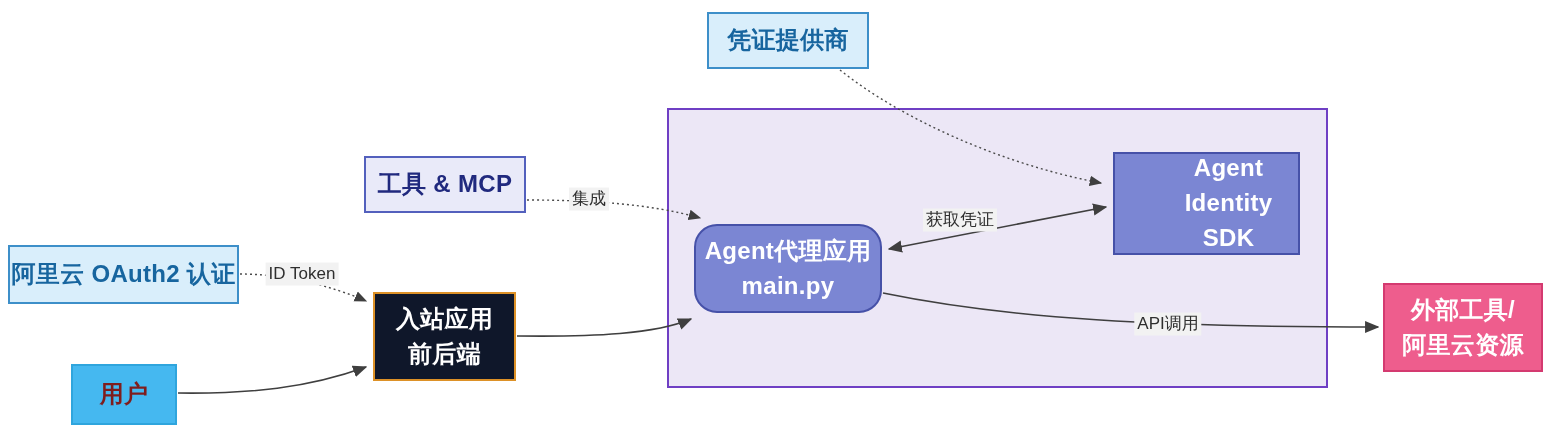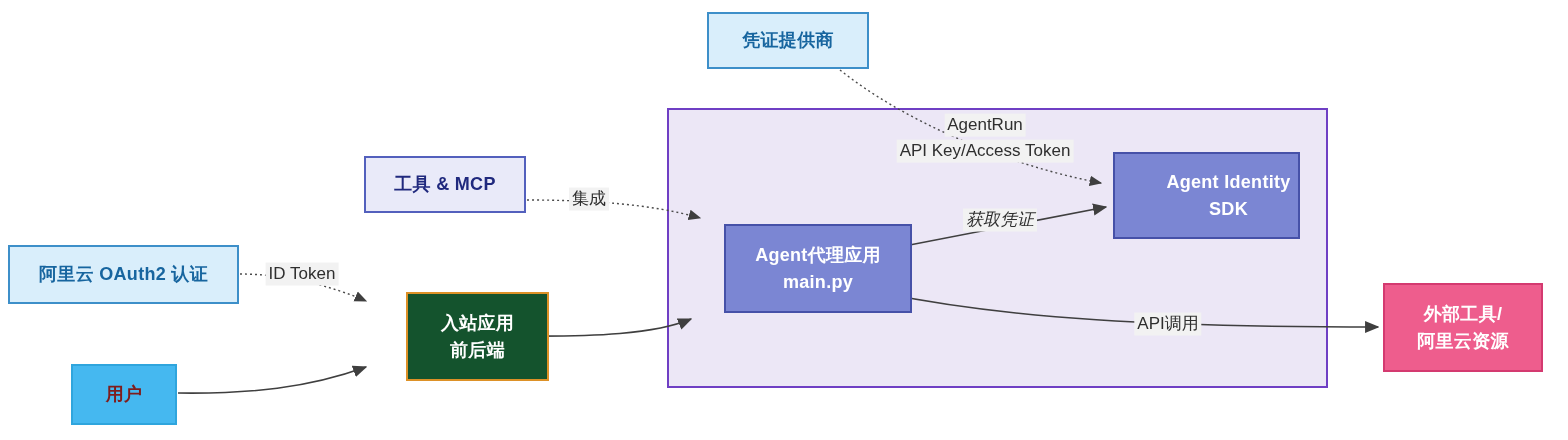--- a/index.html
+++ b/index.html
@@ -1,28 +1,28 @@
 <!DOCTYPE html>
 <html><head>
 <meta charset="utf-8">
 <style>
   html,body{margin:0;padding:0;background:#ffffff;}
   body{font-family:"Liberation Sans","DejaVu Sans",sans-serif;}
   .canvas{position:relative;width:1568px;height:440px;background:#ffffff;overflow:hidden;}
 
   .node{position:absolute;box-sizing:border-box;display:flex;flex-direction:column;
         align-items:center;justify-content:center;text-align:center;line-height:1.45;
-        font-size:18px;font-weight:600;letter-spacing:.3px;}
+        font-size:24px;font-weight:600;letter-spacing:.3px;}
 
   .container-box{position:absolute;box-sizing:border-box;background:#ece7f6;border:2px solid #6f3fc4;}
 
   .box-lightblue{background:#d9eefb;border:2px solid #3d8fc9;color:#17659f;}
   .box-lavender {background:#e9eaf9;border:2px solid #5360bd;color:#20297e;}
   .box-periwinkle{background:#7b86d3;border:2px solid #4651a8;color:#ffffff;}
-  .box-orange{background:#14532d;border:2px solid #dd9127;color:#ffffff;margin-left:33px;}
+  .box-orange{background:#0f172a;border:2px solid #dd9127;color:#ffffff;}
   .box-cyan{background:#45b8f0;border:2px solid #2fa5dd;color:#7f1d1d;}
   .box-pink{background:#ee5d8d;border:2px solid #d43a70;color:#ffffff;}
 
   .edge-label{position:absolute;transform:translate(-50%,-50%);display:flex;flex-direction:column;
               align-items:center;gap:3px;font-size:17px;color:#2f2f2f;text-align:center;z-index:5;}
   .chip{background:#f2f2f2;padding:0 3px;line-height:1.35;white-space:nowrap;}
 
   svg.wires{position:absolute;left:0;top:0;width:1568px;height:440px;z-index:3;}
   .node{z-index:4;}
 </style>
@@ -69,50 +69,46 @@
 
   <div class="node box-orange" style="left:373px;top:292px;width:143px;height:89px;">
     <span>入站应用</span>
     <span>前后端</span>
   </div>
 
   <div class="node box-cyan" style="left:71px;top:364px;width:106px;height:61px;">
     <span>用户</span>
   </div>
 
-  <div class="node box-periwinkle" style="left:724px;top:224px;width:188px;height:89px;">
+  <div class="node box-periwinkle" style="left:694px;top:224px;width:188px;height:89px;border-radius:23px;">
     <span>Agent代理应用</span>
     <span>main.py</span>
   </div>
 
-  <div class="node box-periwinkle" style="left:1113px;top:152px;width:187px;height:87px;padding-left:44px;">
+  <div class="node box-periwinkle" style="left:1113px;top:152px;width:187px;height:103px;padding-left:44px;">
     <span>Agent Identity</span>
     <span>SDK</span>
   </div>
 
   <div class="node box-pink" style="left:1383px;top:283px;width:160px;height:89px;">
     <span>外部工具/</span>
     <span>阿里云资源</span>
   </div>
 
-  <div class="edge-label" style="left:985px;top:138px;">
-    <span class="chip">AgentRun</span>
-    <span class="chip">API Key/Access Token</span>
-  </div>
 
   <div class="edge-label" style="left:589px;top:199px;">
     <span class="chip">集成</span>
   </div>
 
   <div class="edge-label" style="left:302px;top:274px;">
     <span class="chip">ID Token</span>
   </div>
 
 
-  <div class="edge-label" style="left:1000px;top:220px;font-style:italic;">
+  <div class="edge-label" style="left:960px;top:220px;">
     <span class="chip">获取凭证</span>
   </div>
 
   <div class="edge-label" style="left:1168px;top:324px;">
     <span class="chip">API调用</span>
   </div>
 
 </div>
 
 </body></html>

